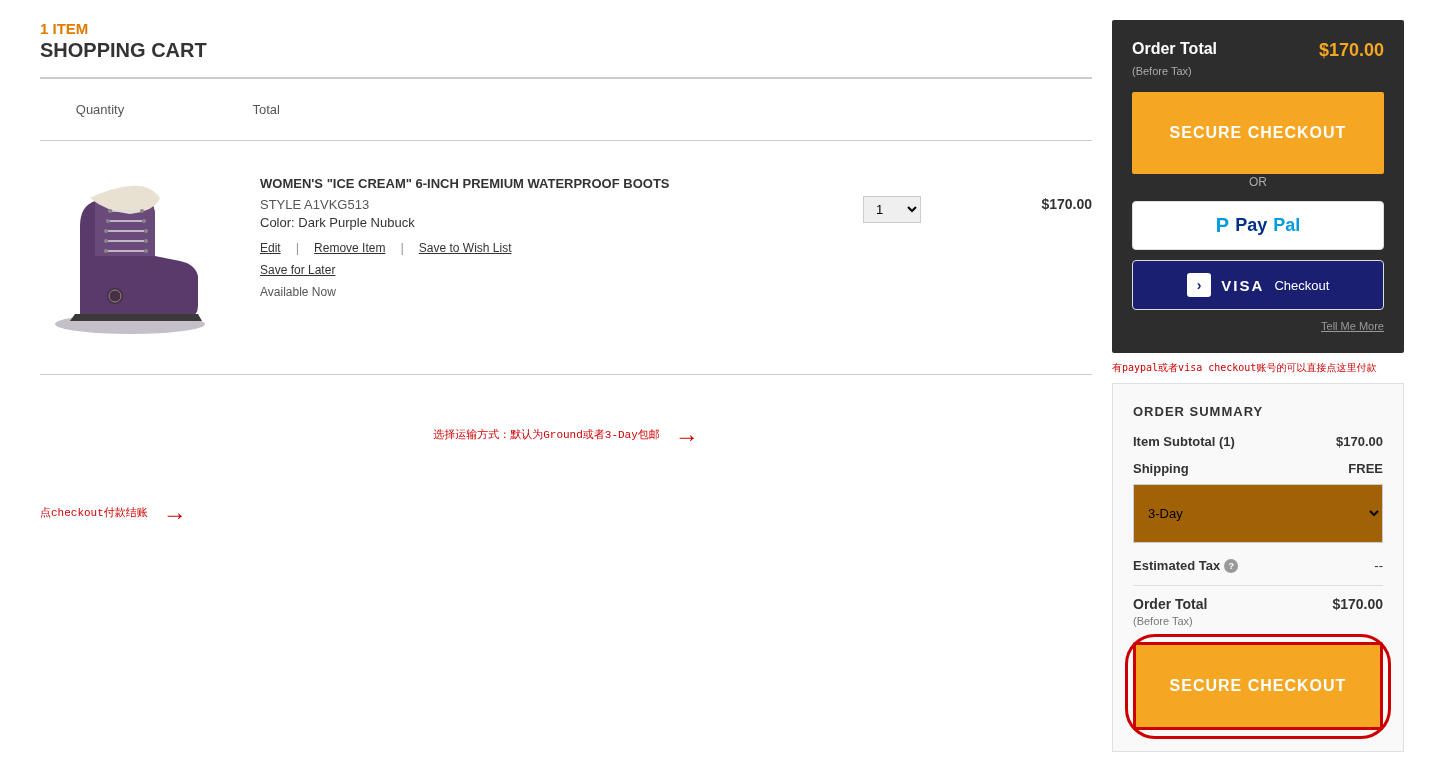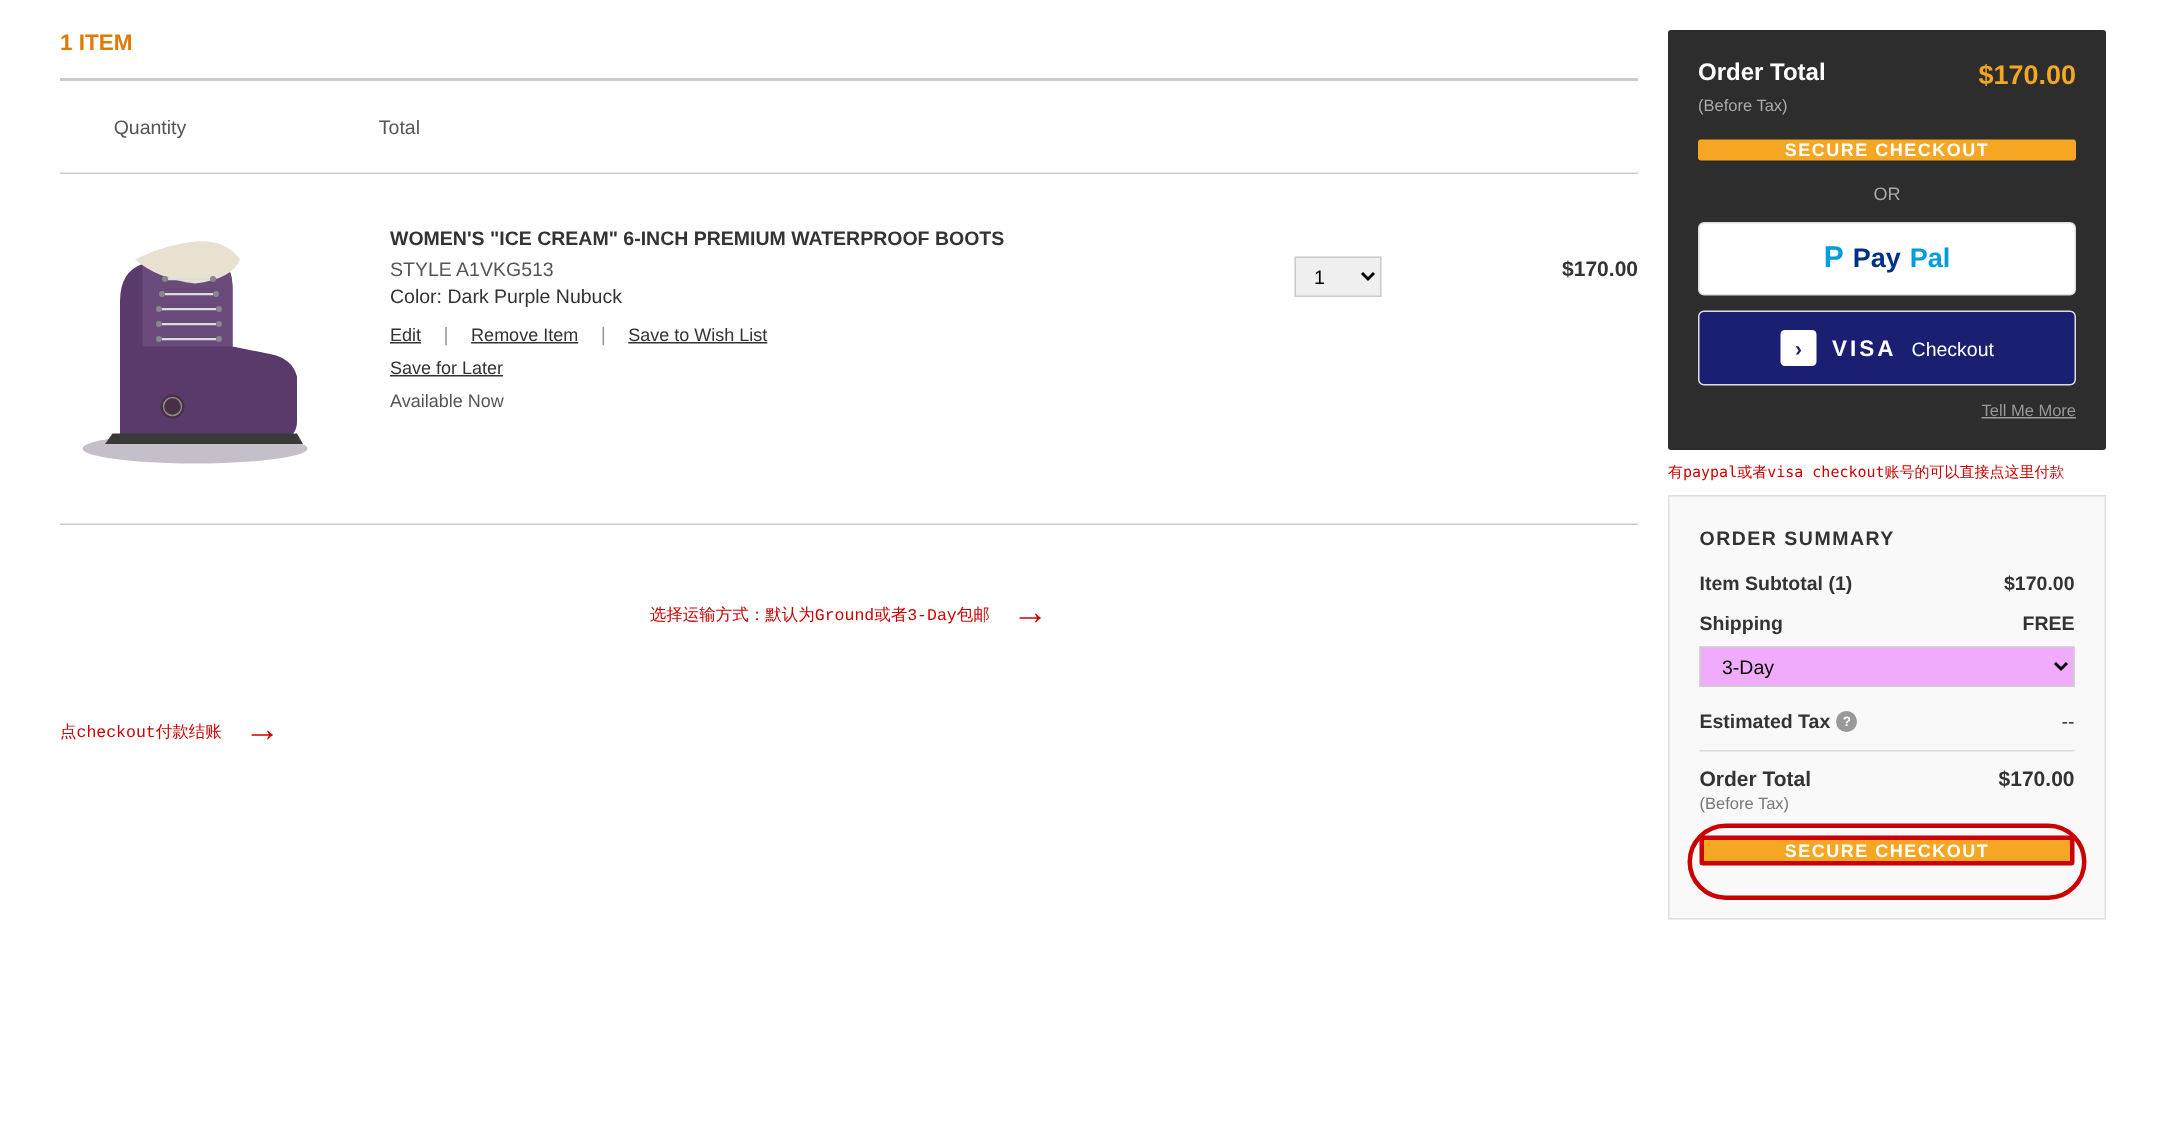--- a/index.html
+++ b/index.html
@@ -49,21 +49,21 @@
     
     
     .sidebar { width: 292px; flex-shrink: 0; }
     
     .order-total-box { background: #2d2d2d; color: #fff; padding: 20px; border-radius: 2px; margin-bottom: 0; }
     .order-total-header { display: flex; justify-content: space-between; align-items: flex-start; margin-bottom: 4px; }
     .order-total-label { font-size: 16px; font-weight: bold; }
     .order-total-amount { color: #f5a623; font-size: 18px; font-weight: bold; }
     .before-tax { color: #aaa; font-size: 11px; margin-bottom: 15px; }
     
-    .checkout-btn { background: #f5a623; color: #fff; border: none; width: 100%; padding: 0; font-size: 12px; font-weight: bold; letter-spacing: 1px; cursor: pointer; border-radius: 2px; margin-bottom: 15px; }
+    .checkout-btn { background: #f5a623; color: #fff; border: none; width: 100%; padding: 32px; font-size: 16px; font-weight: bold; letter-spacing: 1px; cursor: pointer; border-radius: 2px; margin-bottom: 1px; }
     .checkout-btn-outline { background: #f5a623; color: #fff; border: 3px solid #cc0000; }
     
     .or-divider { text-align: center; color: #aaa; font-size: 12px; margin-bottom: 12px; }
     
     .paypal-btn { background: #fff; border: 1px solid #ddd; border-radius: 4px; padding: 12px 16px; width: 100%; display: flex; align-items: center; justify-content: center; cursor: pointer; margin-bottom: 10px; gap: 6px; }
     
     .visa-btn { background: #1a1f71; border: 1px solid #ddd; border-radius: 4px; padding: 12px 16px; width: 100%; display: flex; align-items: center; justify-content: center; cursor: pointer; gap: 10px; }
     
     .tell-me-more { text-align: right; margin-top: 8px; }
     .tell-me-more a { color: #999; font-size: 11px; text-decoration: underline; }
@@ -72,21 +72,21 @@
     .order-summary-title { font-size: 13px; font-weight: bold; letter-spacing: 1px; margin-bottom: 15px; color: #333; }
     
     .summary-row { display: flex; justify-content: space-between; margin-bottom: 12px; font-size: 13px; }
     .summary-label { color: #333; font-weight: bold; }
     .summary-value { color: #333; font-weight: bold; }
     
     .shipping-row { display: flex; justify-content: space-between; align-items: flex-start; margin-bottom: 8px; }
     .shipping-label { font-weight: bold; }
     .shipping-free { color: #333; font-weight: bold; }
     
-    .shipping-select { width: 100%; border: 1px solid #ccc; padding: 4px 10px; font-size: 13px; margin-bottom: 15px; appearance: auto; background: #f0abfc; }
+    .shipping-select { width: 100%; border: 1px solid #ccc; padding: 20px 10px; font-size: 13px; margin-bottom: 15px; appearance: auto; background: #a16207; }
     
     .tax-row { display: flex; justify-content: space-between; margin-bottom: 12px; align-items: center; }
     .tax-label { font-weight: bold; display: flex; align-items: center; gap: 4px; }
     .tax-icon { background: #999; color: #fff; border-radius: 50%; width: 14px; height: 14px; display: inline-flex; align-items: center; justify-content: center; font-size: 9px; font-weight: bold; }
     .tax-value { color: #333; }
     
     .order-total-summary { margin-top: 10px; padding-top: 10px; border-top: 1px solid #ddd; }
     .order-total-summary .ot-row { display: flex; justify-content: space-between; margin-bottom: 3px; }
     .order-total-summary .ot-label { font-weight: bold; font-size: 14px; }
     .order-total-summary .ot-value { font-weight: bold; font-size: 14px; }
@@ -107,20 +107,21 @@
   </style>
 </head>
 <body>
 
 <div class="page-container">
 
   <div class="main-content">
 
     <div class="cart-header">
       <div class="item-count">1 ITEM</div>
+      <div class="cart-title">SHOPPING CART</div>
     </div>
 
     <hr class="divider">
 
     <div class="col-headers">
       <div class="col-qty">Quantity</div>
       <div class="col-total">Total</div>
     </div>
 
     <hr class="divider-light">

